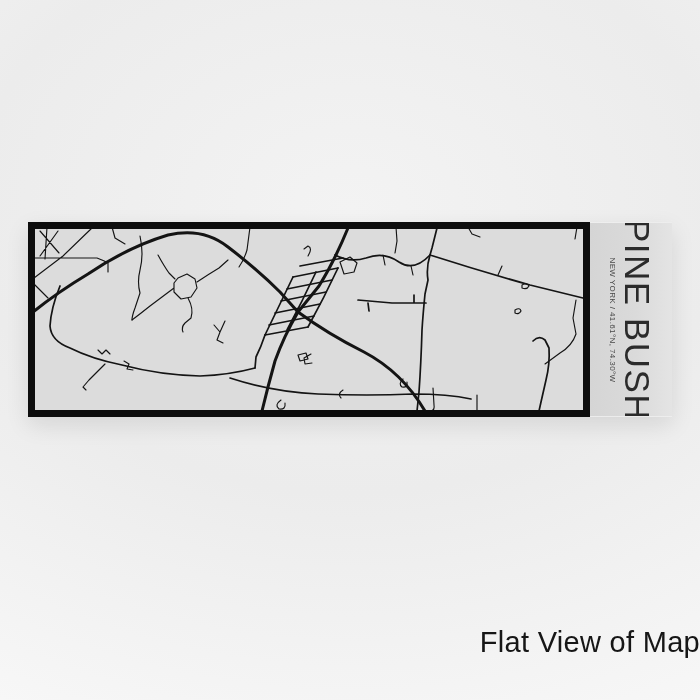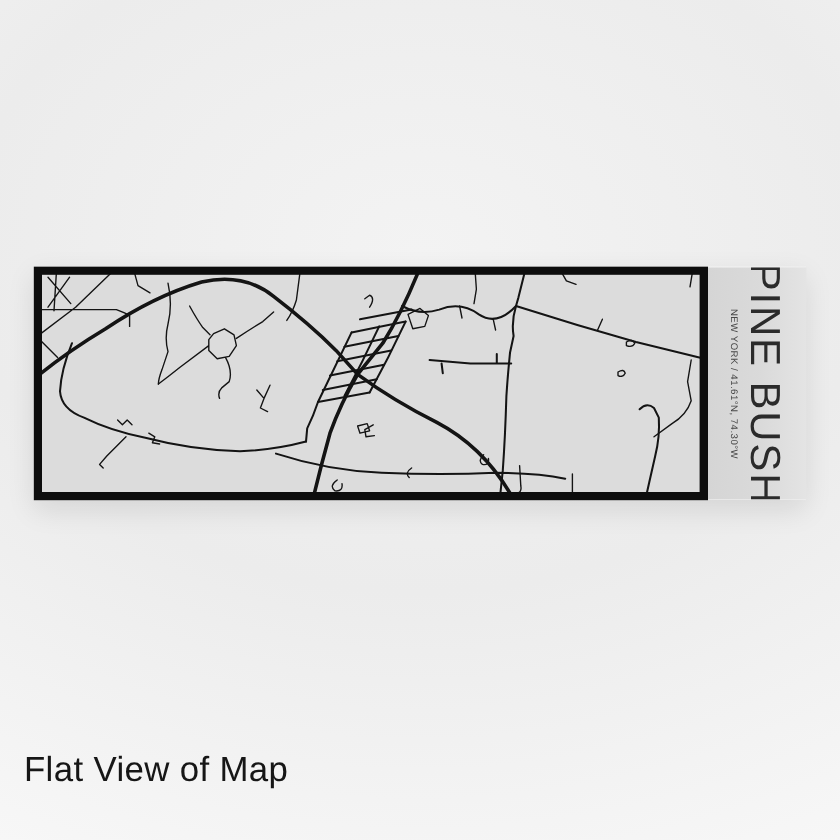--- a/index.html
+++ b/index.html
@@ -55,21 +55,21 @@
     font-weight: 400;
     letter-spacing: 0.4px;
     color: #474747;
     white-space: nowrap;
   }
 
   
   .caption {
     position: absolute;
     left: 0; right: 0; top: 626px;
-    text-align: left;
+    text-align: right;
     padding-left: 20px;
     font-size: 29px;
     font-weight: 400;
     letter-spacing: 0.3px;
     color: #161616;
   }
 </style>
 </head>
 <body>
 

